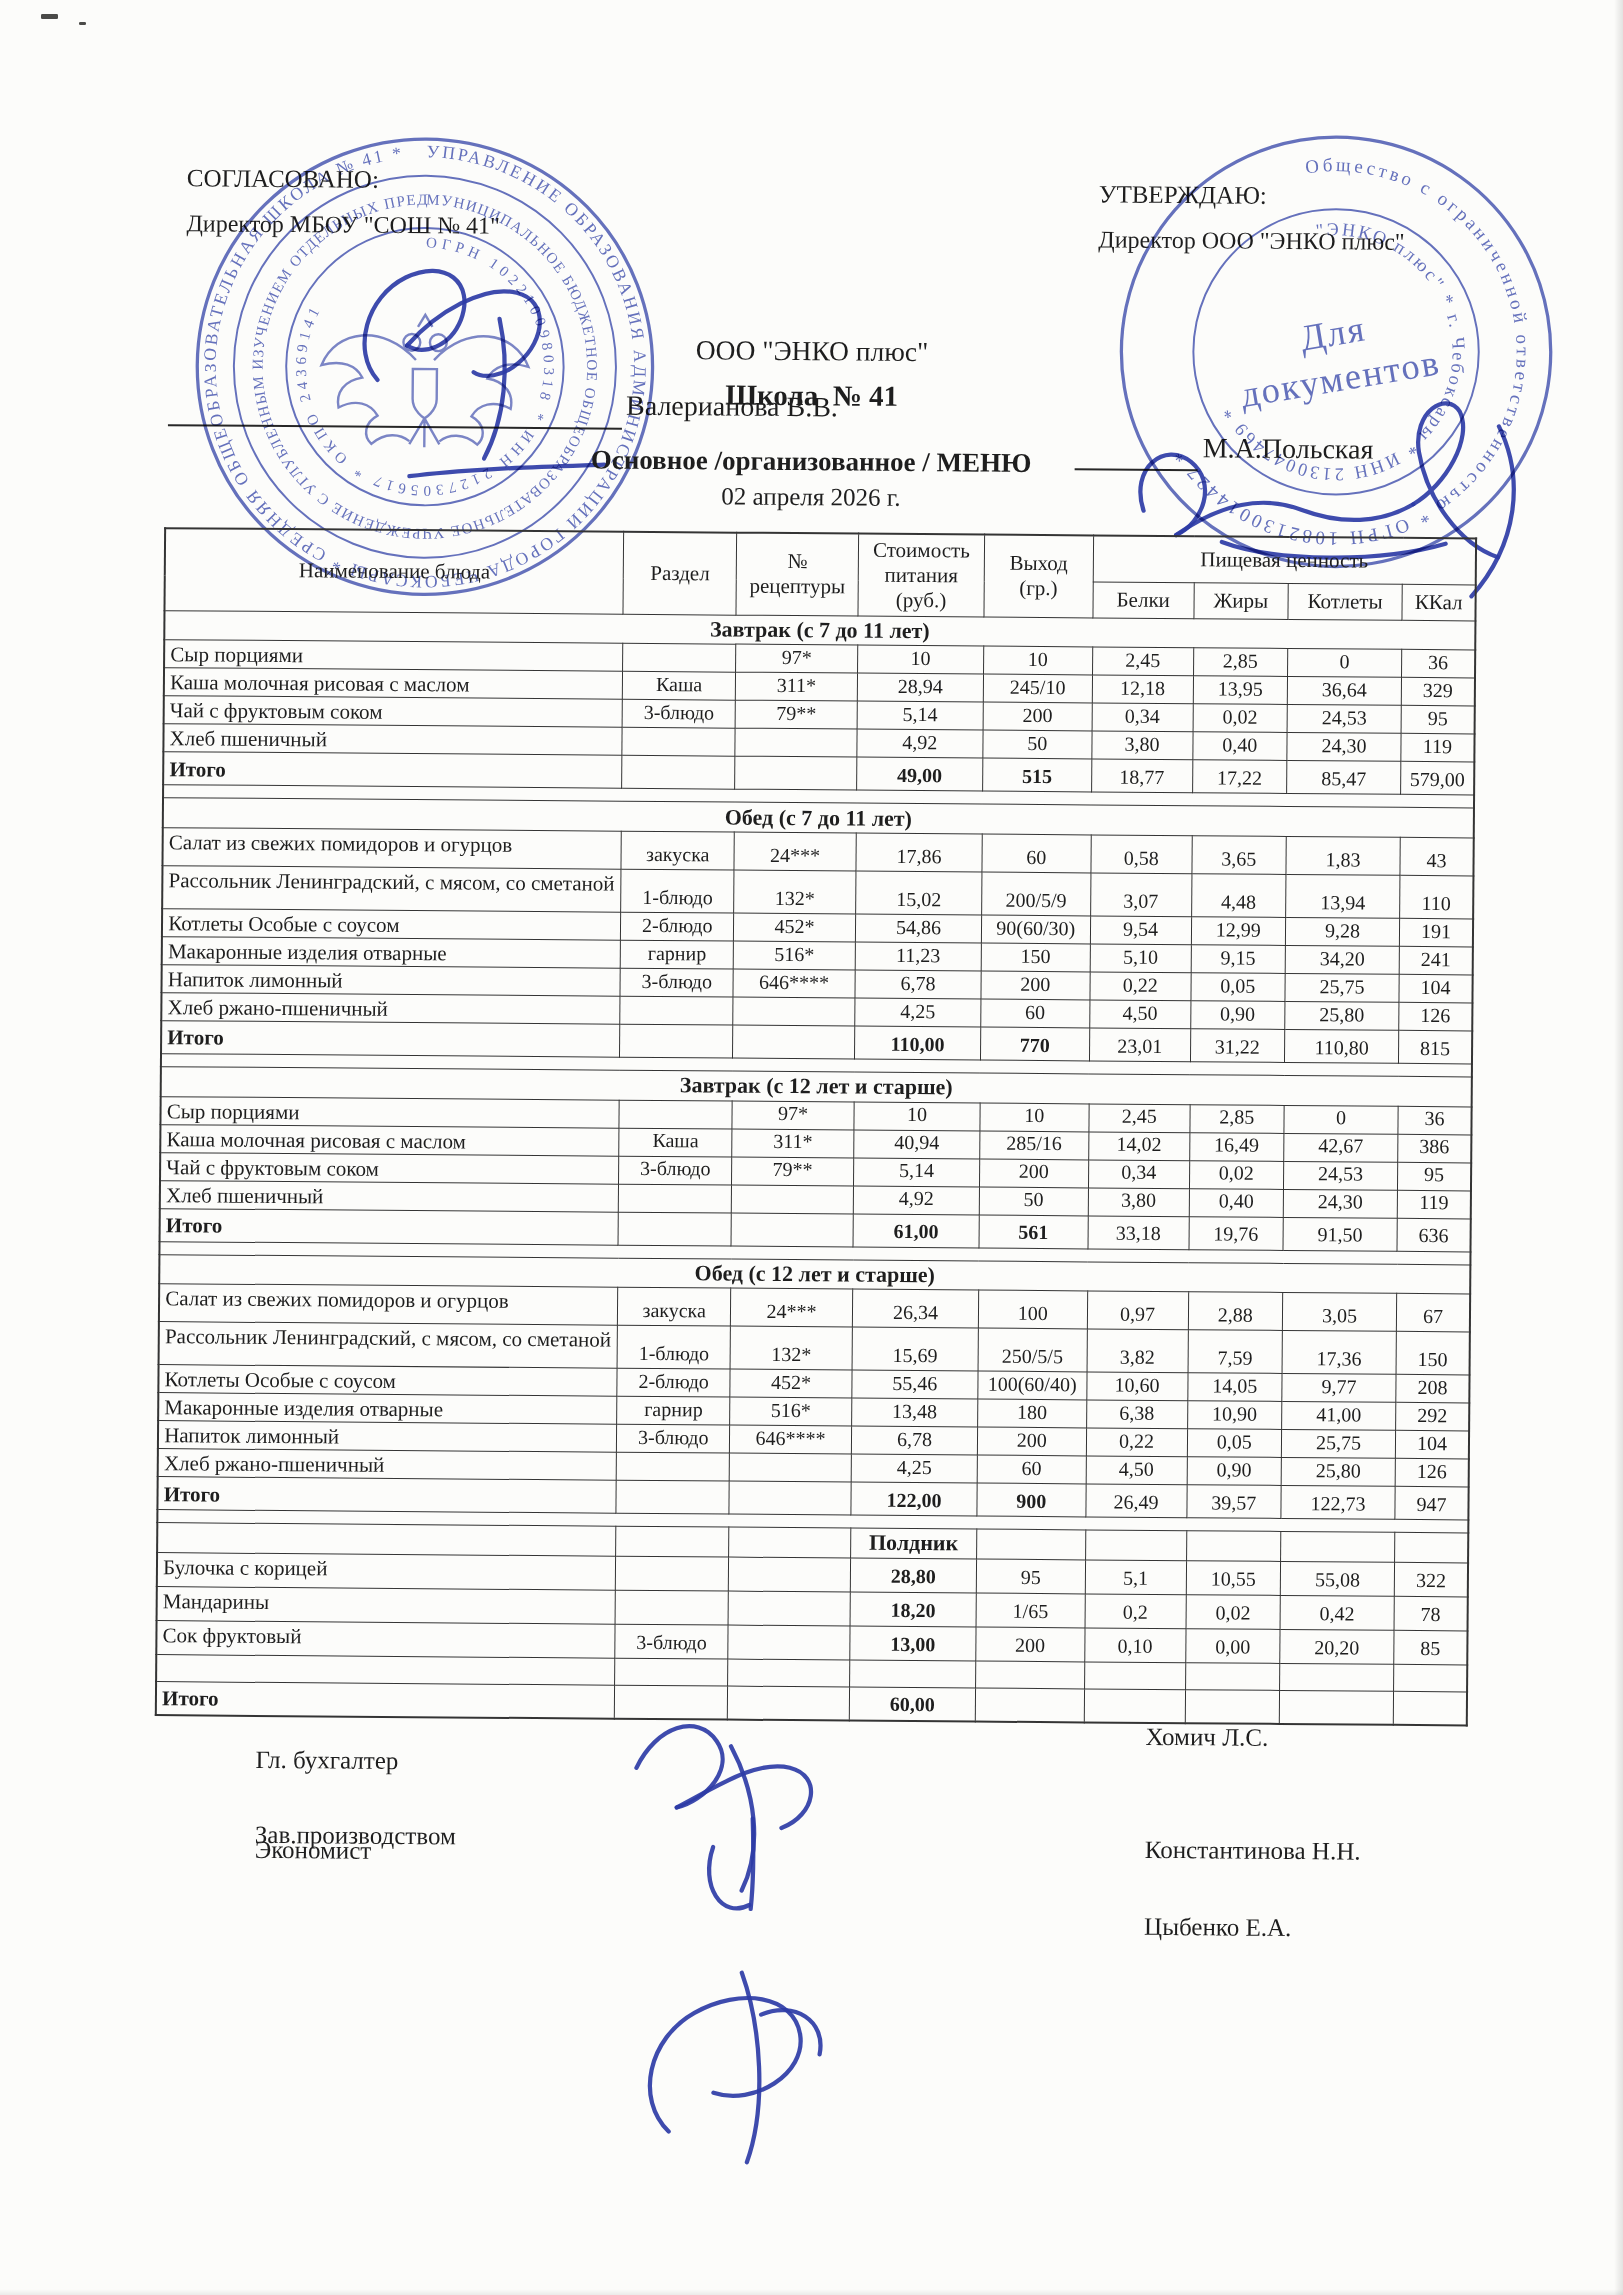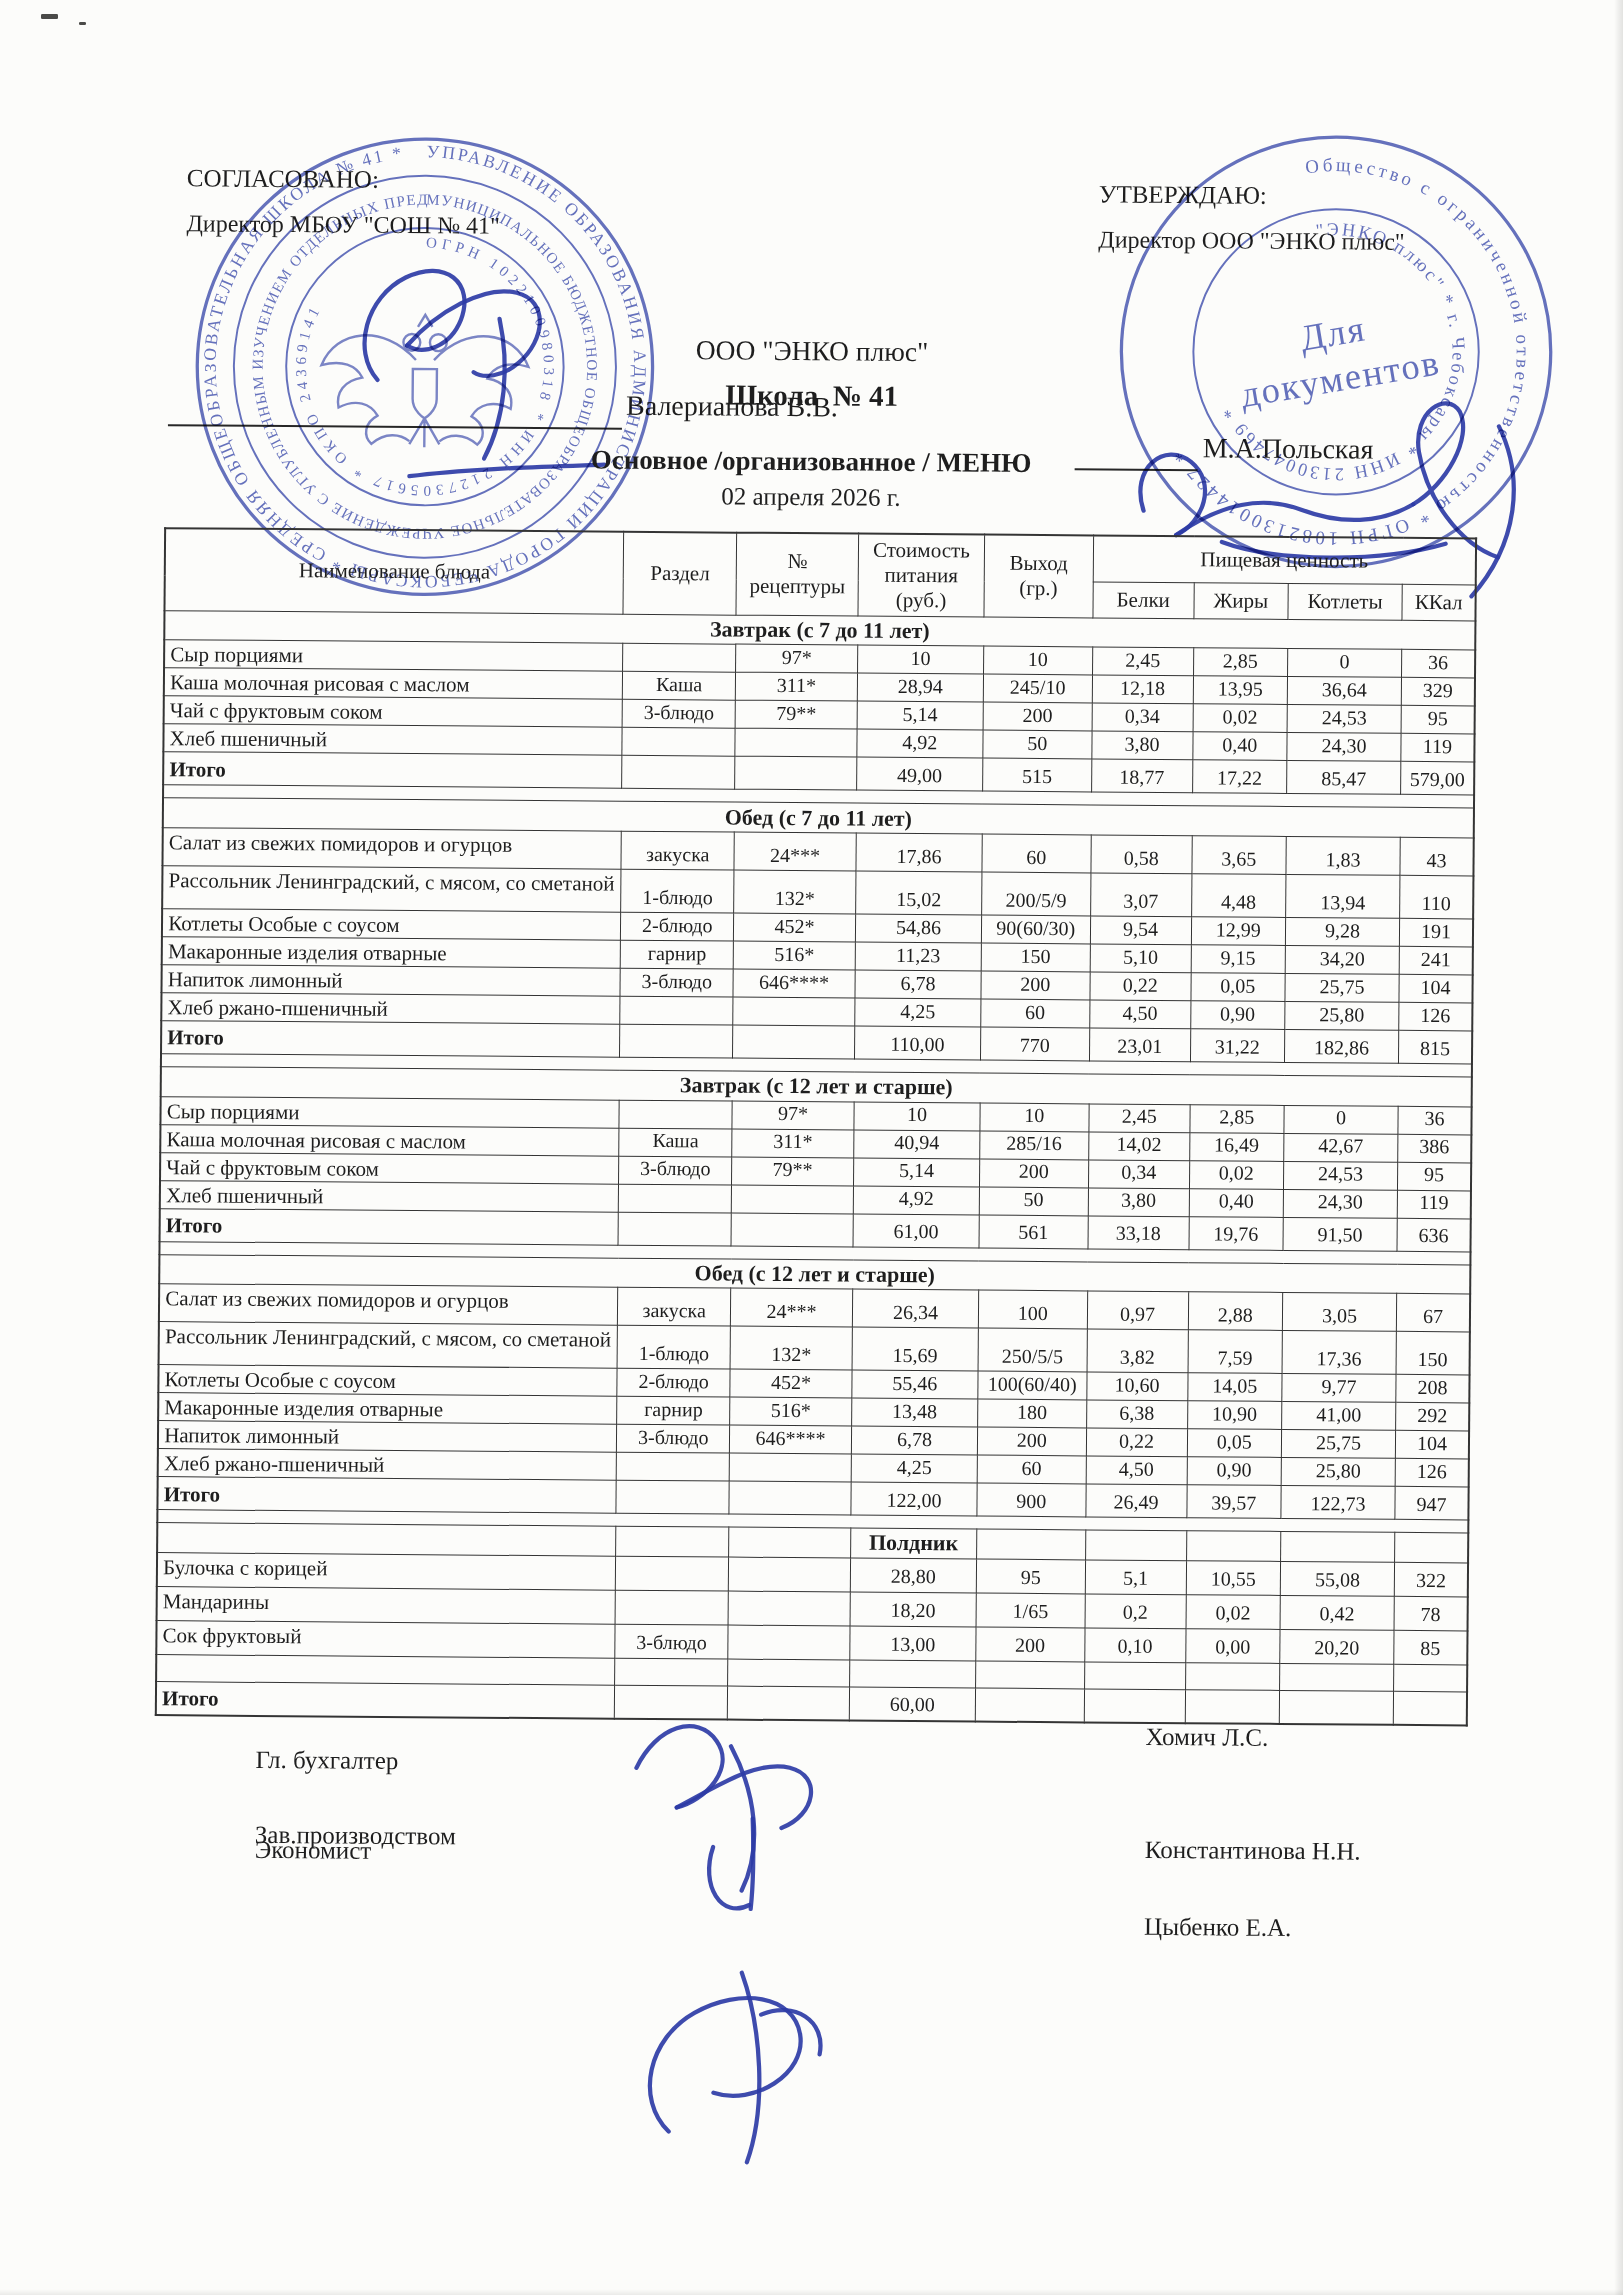--- a/index.html
+++ b/index.html
@@ -35,21 +35,21 @@
   th{font-weight:normal;font-size:21px;text-align:center;vertical-align:middle;white-space:pre-line;line-height:1.2;padding:2.6px 1.3px;}
   td{font-size:20px;text-align:center;vertical-align:bottom;padding:0 2.6px 3.3px 2.6px;overflow:hidden;}
   td.c-dish{text-align:left;vertical-align:top;padding:2px 2.6px 0 5.2px;font-size:21px;white-space:nowrap;}
   tr.hdr1{height:41px;} tr.hdr2{height:30px;}
   tr.section-row{height:27.5px;}
   tr.section-row td{font-size:22px;font-weight:bold;vertical-align:middle;padding:1.3px;}
   tr.menu-row{height:26px;}
   tr.total-row{height:33px;}
   tr.total-row td.c-dish{font-weight:bold;vertical-align:middle;}
   tr.spacer-row{height:13px;} tr.spacer-row td{padding:0;}
-  td.bold{font-weight:normal;margin-top:29px;}
+  td.bold{font-weight:bold;margin-top:29px;}
   
   .stamp{position:absolute;mix-blend-mode:multiply;opacity:0.82;}
   .stamp text{font-family:"Liberation Serif",serif;fill:#4352ae;}
   .ring-a{font-size:27px;letter-spacing:4px;}
   .ring-b{font-size:23px;letter-spacing:2px;}
   .ring-c{font-size:23px;letter-spacing:7px;}
   .ring-d{font-size:29px;letter-spacing:5px;}
   .ring-e{font-size:28px;letter-spacing:4px;}
   .stamp-center{font-size:56px;letter-spacing:3px;}
   .sig{position:absolute;mix-blend-mode:multiply;}
@@ -319,21 +319,21 @@
               <td>126</td>
             </tr>
             <tr class="total-row">
               <td class="c-dish">Итого</td>
               <td></td>
               <td></td>
               <td class="bold">110,00</td>
               <td class="bold">770</td>
               <td>23,01</td>
               <td>31,22</td>
-              <td>182,86</td>
+              <td>110,80</td>
               <td>815</td>
             </tr>
             <tr class="spacer-row">
               <td colspan="9"></td>
             </tr>
             <tr class="section-row">
               <td colspan="9">Завтрак (с 12 лет и старше)</td>
             </tr>
             <tr class="menu-row">
               <td class="c-dish">Сыр порциями</td>

